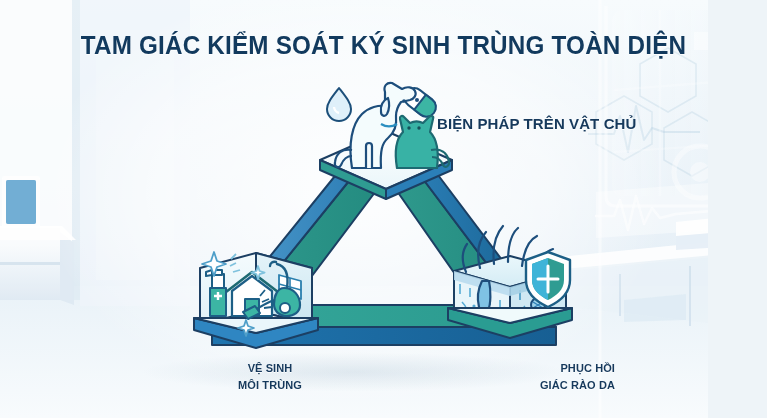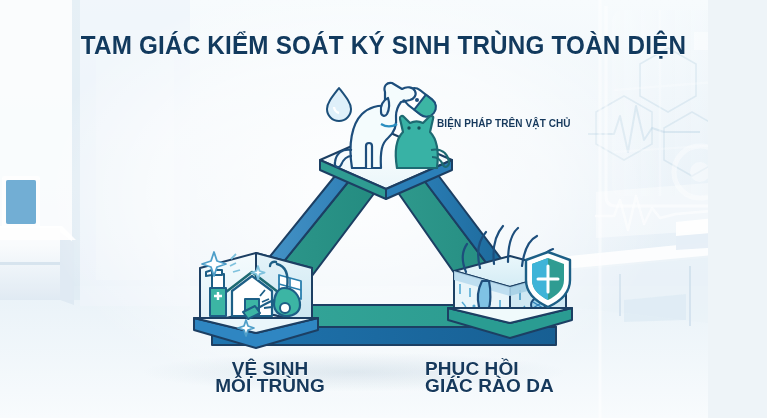--- a/index.html
+++ b/index.html
@@ -38,27 +38,27 @@
     color:#123a5e;
     font-family:"Liberation Sans",sans-serif;
     transform:scaleX(.97);
     text-shadow:0 1px 0 rgba(255,255,255,.8);
     white-space:nowrap;
   }
 
   
   .label{
     position:absolute;color:#16395c;font-weight:bold;
-    font-size:19px;line-height:17px;letter-spacing:.1px;
+    font-size:11px;line-height:17px;letter-spacing:.1px;
     text-shadow:0 1px 0 rgba(255,255,255,.85);
     white-space:nowrap;
   }
-  #label-host{left:437px;top:115px;font-size:10px;}
+  #label-host{left:437px;top:115px;font-size:15px;}
   #label-env{left:185px;top:360px;width:170px;text-align:center;}
-  #label-skin{left:425px;top:360px;width:190px;text-align:left;}
+  #label-skin{left:425px;top:360px;width:190px;text-align:right;}
 
   
   #art{position:absolute;left:0;top:0;width:767px;height:418px;}
 </style>
 </head>
 <body>
 
 <div id="stage">
 
   <div class="bg-layer">

